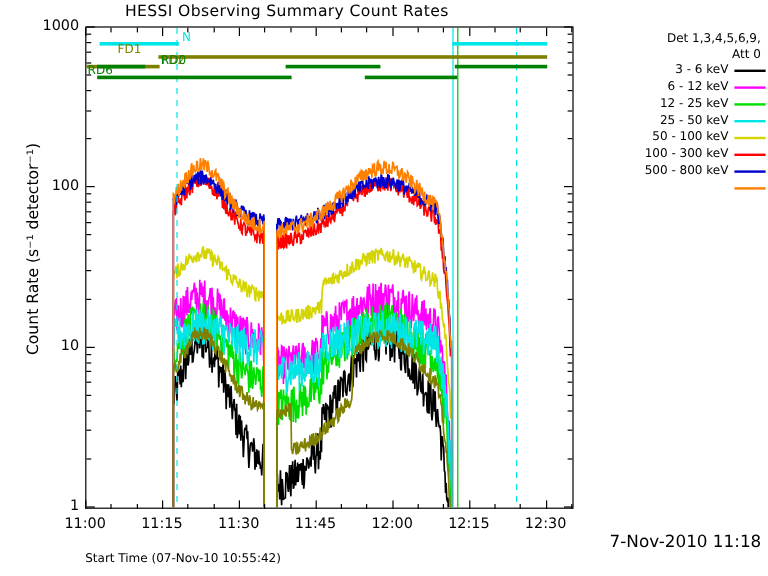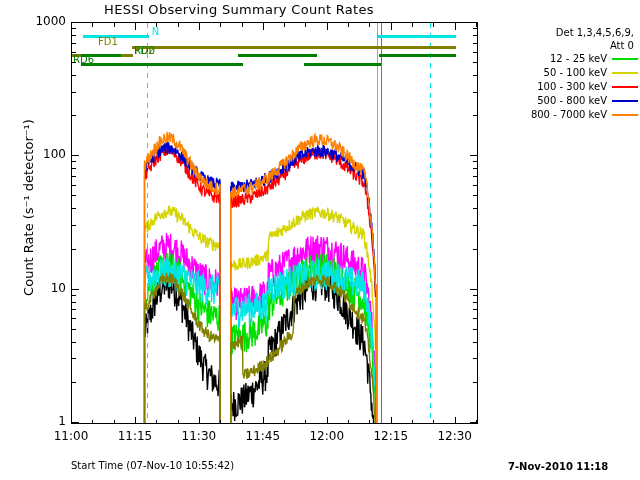--- a/index.html
+++ b/index.html
@@ -8,21 +8,21 @@
   .abs{position:absolute;}
   
   #chart-title{left:0;top:2px;width:478px;text-align:center;font-size:13px;letter-spacing:.3px;}
   
   #plot-frame{left:71px;top:22px;width:407px;height:402px;border:1px solid #000;box-sizing:border-box;}
   #plot-inner{position:absolute;left:0;top:0;right:0;bottom:0;overflow:hidden;}
   
   #ylabel{left:-172px;top:200px;width:400px;transform:rotate(-90deg);transform-origin:center center;
           text-align:center;font-size:13px;}
   #xlabel{left:71px;top:460px;width:407px;text-align:left;font-size:10px;}
-  #stamp{left:508px;top:461px;font-size:10px;font-weight:bold;}
+  #stamp{left:508px;top:444px;font-size:14px;}
   .ytick-lab{font-size:12px;text-align:right;width:46px;}
   .xtick-lab{font-size:12px;text-align:center;width:60px;}
   .tick{position:absolute;background:#000;}
   
   #legend{left:488px;top:26px;width:150px;font-size:10px;}
   #legend .hdr{text-align:right;padding-right:4px;line-height:13px;}
   .leg-row{display:flex;align-items:center;justify-content:flex-end;line-height:14px;height:14px;}
   .leg-txt{text-align:right;padding-right:5px;white-space:nowrap;}
   .leg-swatch{width:26px;height:2px;display:inline-block;}
   
@@ -216,35 +216,46 @@
     <div class="tick" style="left: 476px; top: 23px; width: 1px; height: 4px;"></div>
   </div>
 
 <div class="abs" id="xlabel">Start Time (07-Nov-10 10:55:42)</div>
 
 <div class="abs" id="legend">
   <div class="hdr">Det 1,3,4,5,6,9,</div>
   <div class="hdr">Att 0</div>
   <div id="legend-rows">
       <div class="leg-row">
+        <span class="leg-txt">3 - 6 keV</span>
+        <span class="leg-swatch" style="background: rgb(0, 0, 0);"></span>
+      </div>
+      <div class="leg-row">
+        <span class="leg-txt">6 - 12 keV</span>
+        <span class="leg-swatch" style="background: rgb(255, 0, 255);"></span>
+      </div>
+      <div class="leg-row">
         <span class="leg-txt">12 - 25 keV</span>
         <span class="leg-swatch" style="background: rgb(0, 224, 0);"></span>
       </div>
       <div class="leg-row">
+        <span class="leg-txt">25 - 50 keV</span>
+        <span class="leg-swatch" style="background: rgb(0, 229, 229);"></span>
+      </div>
+      <div class="leg-row">
         <span class="leg-txt">50 - 100 keV</span>
         <span class="leg-swatch" style="background: rgb(212, 212, 0);"></span>
       </div>
       <div class="leg-row">
         <span class="leg-txt">100 - 300 keV</span>
         <span class="leg-swatch" style="background: rgb(255, 0, 0);"></span>
       </div>
       <div class="leg-row">
         <span class="leg-txt">500 - 800 keV</span>
         <span class="leg-swatch" style="background: rgb(0, 0, 204);"></span>
       </div>
       <div class="leg-row">
-        <span class="leg-txt">800 - 7000 keV</span>
         <span class="leg-swatch" style="background: rgb(255, 128, 0);"></span>
       </div>
     </div>
 </div>
 
 <div class="abs" id="stamp">7-Nov-2010 11:18</div>
 
 </body></html>

